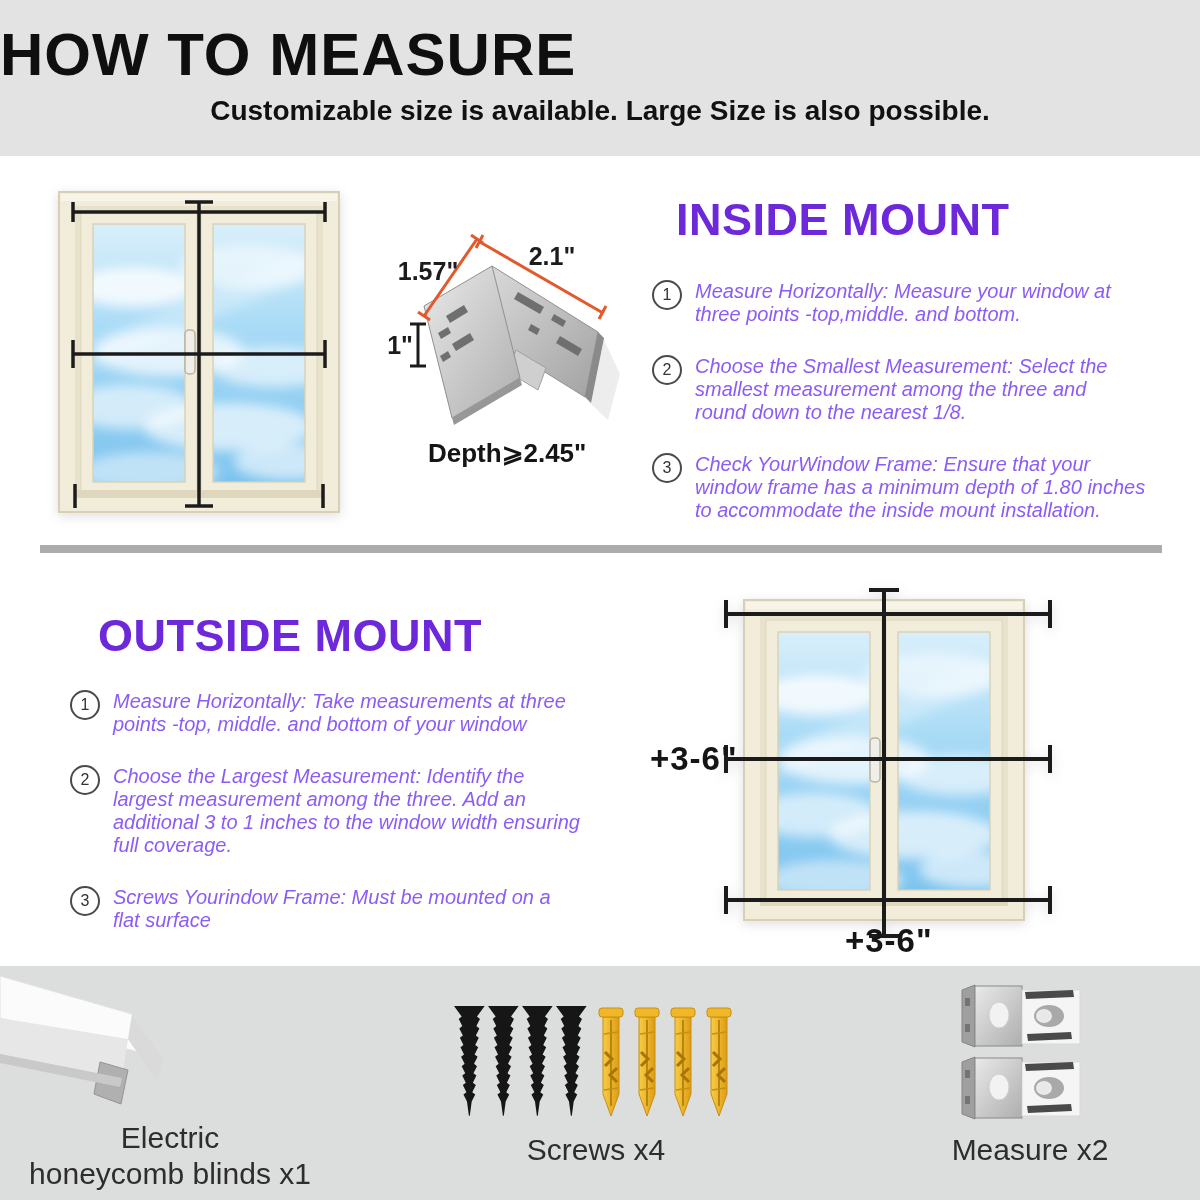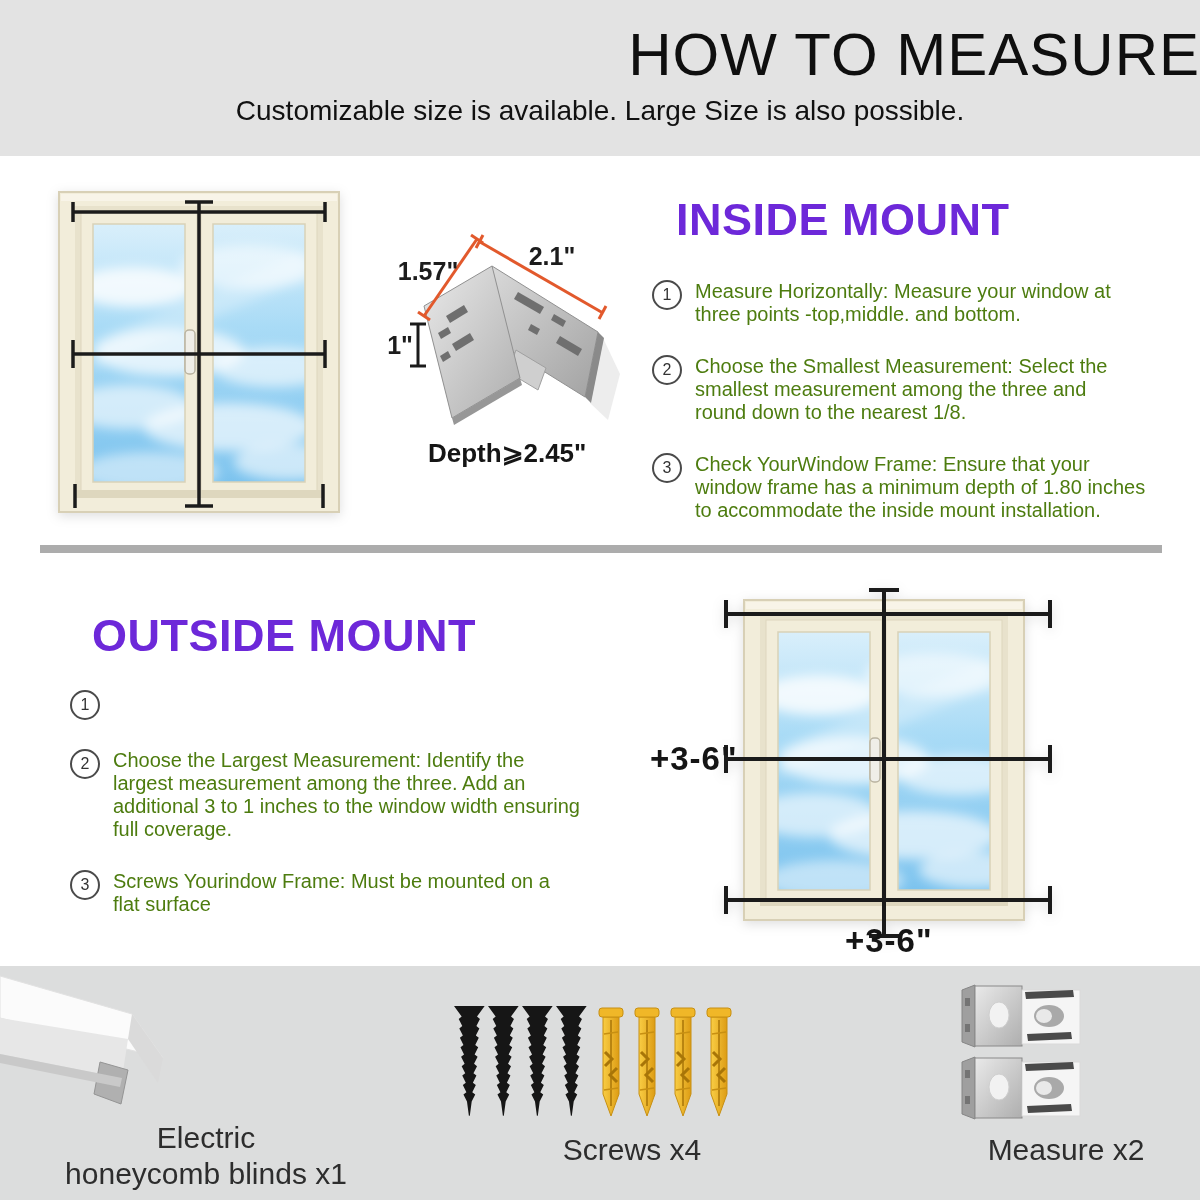--- a/index.html
+++ b/index.html
@@ -1,39 +1,39 @@
 <!DOCTYPE html>
 <html><head>
 <meta charset="utf-8">
 <style>
   html,body{margin:0;padding:0;background:#fff;}
   .page{position:relative;width:1200px;height:1200px;background:#ffffff;overflow:hidden;
         font-family:"Liberation Sans",sans-serif;color:#1f1f1f;}
   
   .header{position:absolute;left:0;top:0;width:1200px;height:156px;background:#e3e3e3;}
-  .title{position:absolute;left:0;right:0;top:20px;text-align:right;font-size:60px;
-         font-weight:normal;color:#0f0f0f;letter-spacing:1px;}
+  .title{position:absolute;left:0;right:0;top:20px;text-align:left;font-size:60px;
+         font-weight:bold;color:#0f0f0f;letter-spacing:1px;}
   .subtitle{position:absolute;left:0;right:0;top:95px;text-align:center;font-size:28px;
-            font-weight:normal;color:#111;}
+            font-weight:bold;color:#111;}
   
   .section-heading{position:absolute;font-size:45px;font-weight:bold;color:#6d28d9;letter-spacing:.5px;}
   
   .steps{position:absolute;display:flex;flex-direction:column;gap:29px;}
   .step{display:flex;gap:13px;align-items:flex-start;}
   .step-num{flex:0 0 auto;width:26px;height:26px;border:2px solid #4a4a4a;border-radius:50%;
             display:flex;align-items:center;justify-content:center;font-size:16px;color:#333;margin-top:0;}
-  .step-text{margin:0;font-size:20px;line-height:23px;color:#4d7c0f;white-space:pre-line;}
+  .step-text{margin:0;font-size:20px;line-height:23px;color:#8b5cf6;white-space:pre-line;font-style:italic;}
   
   .divider{position:absolute;left:40px;top:545px;width:1122px;height:8px;background:#acacac;}
   
   .depth-label{position:absolute;left:428px;top:438px;font-size:26px;font-weight:bold;color:#151515;}
   .measure-label{position:absolute;font-size:33px;font-weight:bold;color:#151515;letter-spacing:1px;}
   
   .footer{position:absolute;left:0;top:966px;width:1200px;height:234px;background:#dcdddd;}
-  .part-label{position:absolute;font-size:30px;color:#2d2d2d;text-align:center;white-space:pre-line;line-height:36px;padding-left:36px;}
+  .part-label{position:absolute;font-size:30px;color:#2d2d2d;text-align:center;white-space:pre-line;line-height:36px;}
   .win-shadow{filter:drop-shadow(0 3px 6px rgba(0,0,0,.13));}
   svg{display:block;}
   svg text{font-family:"Liberation Sans",sans-serif;}
 </style>
 </head>
 <body>
 
 <div class="page">
 
   <svg width="0" height="0" style="position:absolute" aria-hidden="true">
@@ -197,24 +197,26 @@
     <div class="step">
       <span class="step-num">3</span>
       <p class="step-text">Check YourWindow Frame: Ensure that your
 window frame has a minimum depth of 1.80 inches
 to accommodate the inside mount installation.</p>
     </div>
   </div>
 
   <div class="divider"></div>
 
-  <div class="section-heading" style="left:92px;top:610px">OUTSIDE MOUNT</div>
+  <div class="section-heading" style="left:98px;top:610px">OUTSIDE MOUNT</div>
   <div class="steps" style="left:70px;top:690px;width:580px">
     <div class="step">
       <span class="step-num">1</span>
+      <p class="step-text">Measure Horizontally: Take measurements at three
+points -top, middle. and bottom of your window</p>
     </div>
     <div class="step">
       <span class="step-num">2</span>
       <p class="step-text">Choose the Largest Measurement: Identify the
 largest measurement among the three. Add an
 additional 3 to 1 inches to the window width ensuring
 full coverage.</p>
     </div>
     <div class="step">
       <span class="step-num">3</span>

